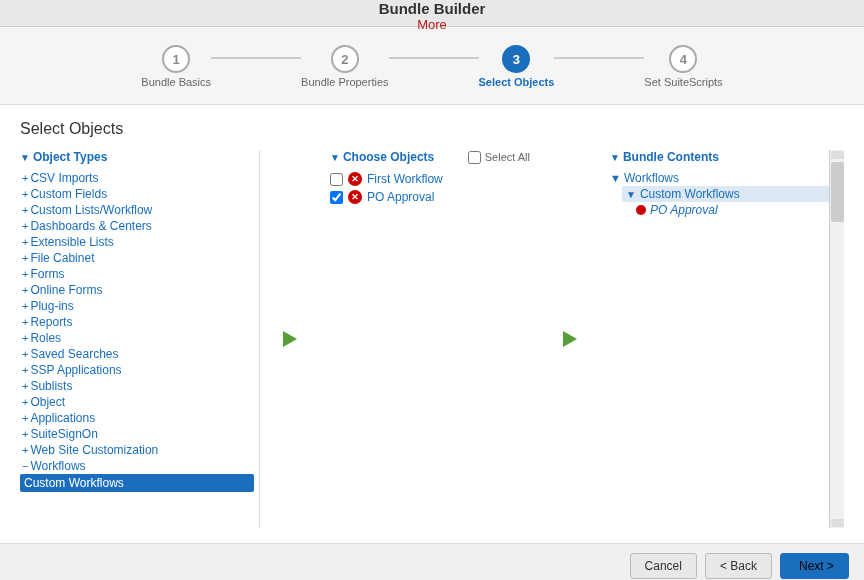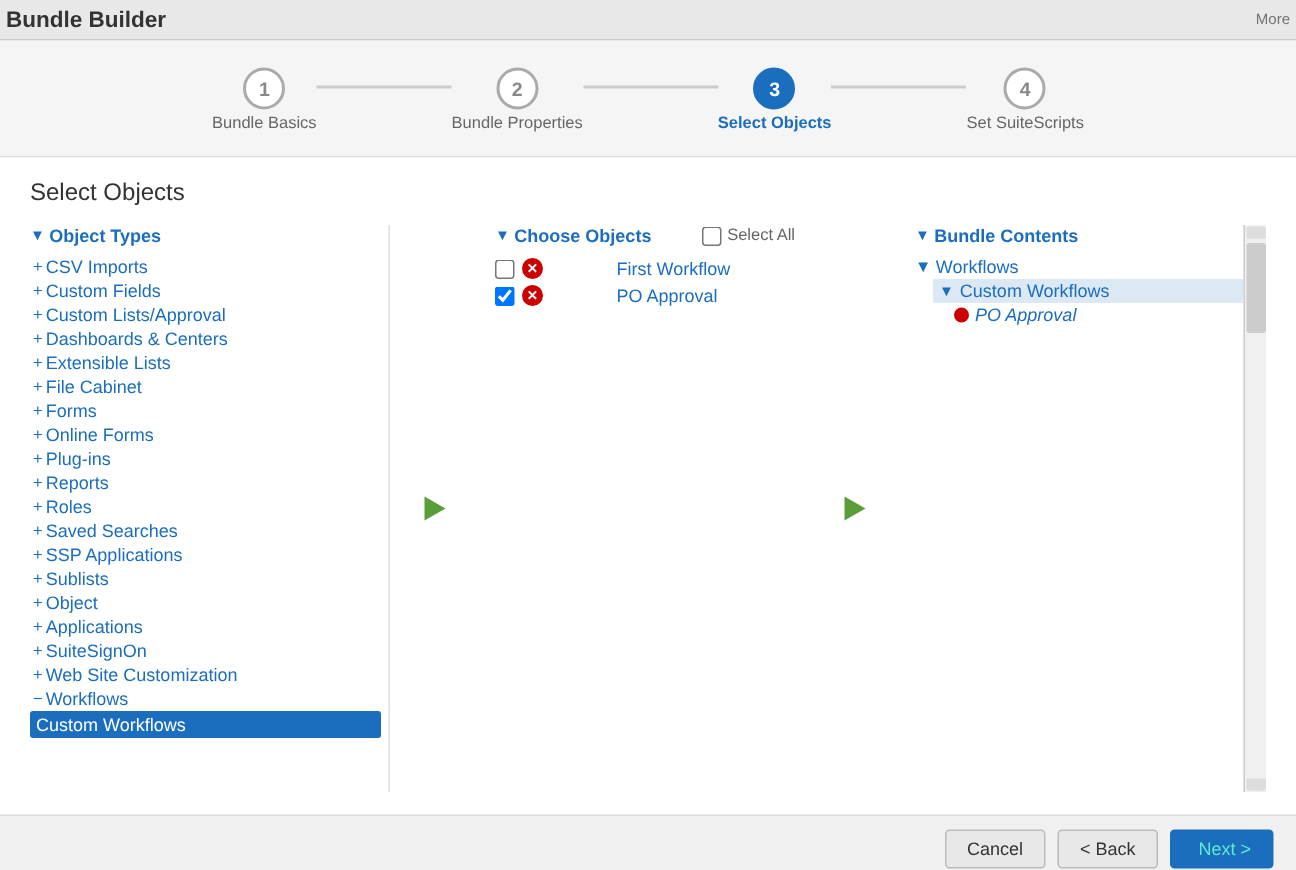--- a/index.html
+++ b/index.html
@@ -7,29 +7,30 @@
 
     
     .header {
       background: #e8e8e8;
       border-bottom: 1px solid #ccc;
       padding: 0 4px;
       height: 27px;
       display: flex;
       align-items: center;
       justify-content: space-between;
+      flex-direction: column;
     }
     .header-title {
       font-size: 15px;
       font-weight: bold;
       color: #333;
     }
     .header-more {
-      color: #737373;
-      font-size: 10px;
+      color: #b91c1c;
+      font-size: 13px;
       cursor: pointer;
     }
     .wizard-steps-row {
       display: flex;
       align-items: flex-start;
       justify-content: center;
       padding: 10px 20px;
     }
 
     
@@ -155,21 +156,21 @@
       width: 14px;
       height: 14px;
       border-radius: 50%;
       display: inline-flex;
       align-items: center;
       justify-content: center;
       font-size: 9px;
       font-weight: bold;
     }
     .item-icon.red { background: #cc0000; color: #fff; }
-    .item-label { color: #1a6ebd; cursor: pointer; margin-left: 44px; }
+    .item-label { color: #1a6ebd; cursor: pointer; }
 
     
     .col-bundle {
       flex: 1;
       padding: 0 0 0 10px;
       overflow-y: auto;
     }
     .bundle-section-header {
       display: flex;
       align-items: center;
@@ -230,21 +231,21 @@
       padding: 5px 14px;
       font-size: 12px;
       border-radius: 3px;
       cursor: pointer;
       border: 1px solid #bbb;
       background: #e8e8e8;
       color: #333;
     }
     .btn-primary {
       background: #1a6ebd;
-      color: #5eead4;
+      color: #000000;
       border-color: #1a6ebd;
       padding-left: 18px;
     }
 
     .wizard-bar-outer {
       background: #f5f5f5;
       border-bottom: 1px solid #ddd;
       padding: 8px 0 6px 0;
     }
     .wizard-steps-row {
@@ -337,21 +338,21 @@
       <div class="obj-type-item">
         <span class="plus">+</span>
         <span>CSV Imports</span>
       </div>
       <div class="obj-type-item">
         <span class="plus">+</span>
         <span>Custom Fields</span>
       </div>
       <div class="obj-type-item">
         <span class="plus">+</span>
-        <span>Custom Lists/Approval</span>
+        <span>Custom Lists/Workflow</span>
       </div>
       <div class="obj-type-item">
         <span class="plus">+</span>
         <span>Dashboards &amp; Centers</span>
       </div>
       <div class="obj-type-item">
         <span class="plus">+</span>
         <span>Extensible Lists</span>
       </div>
       <div class="obj-type-item">

